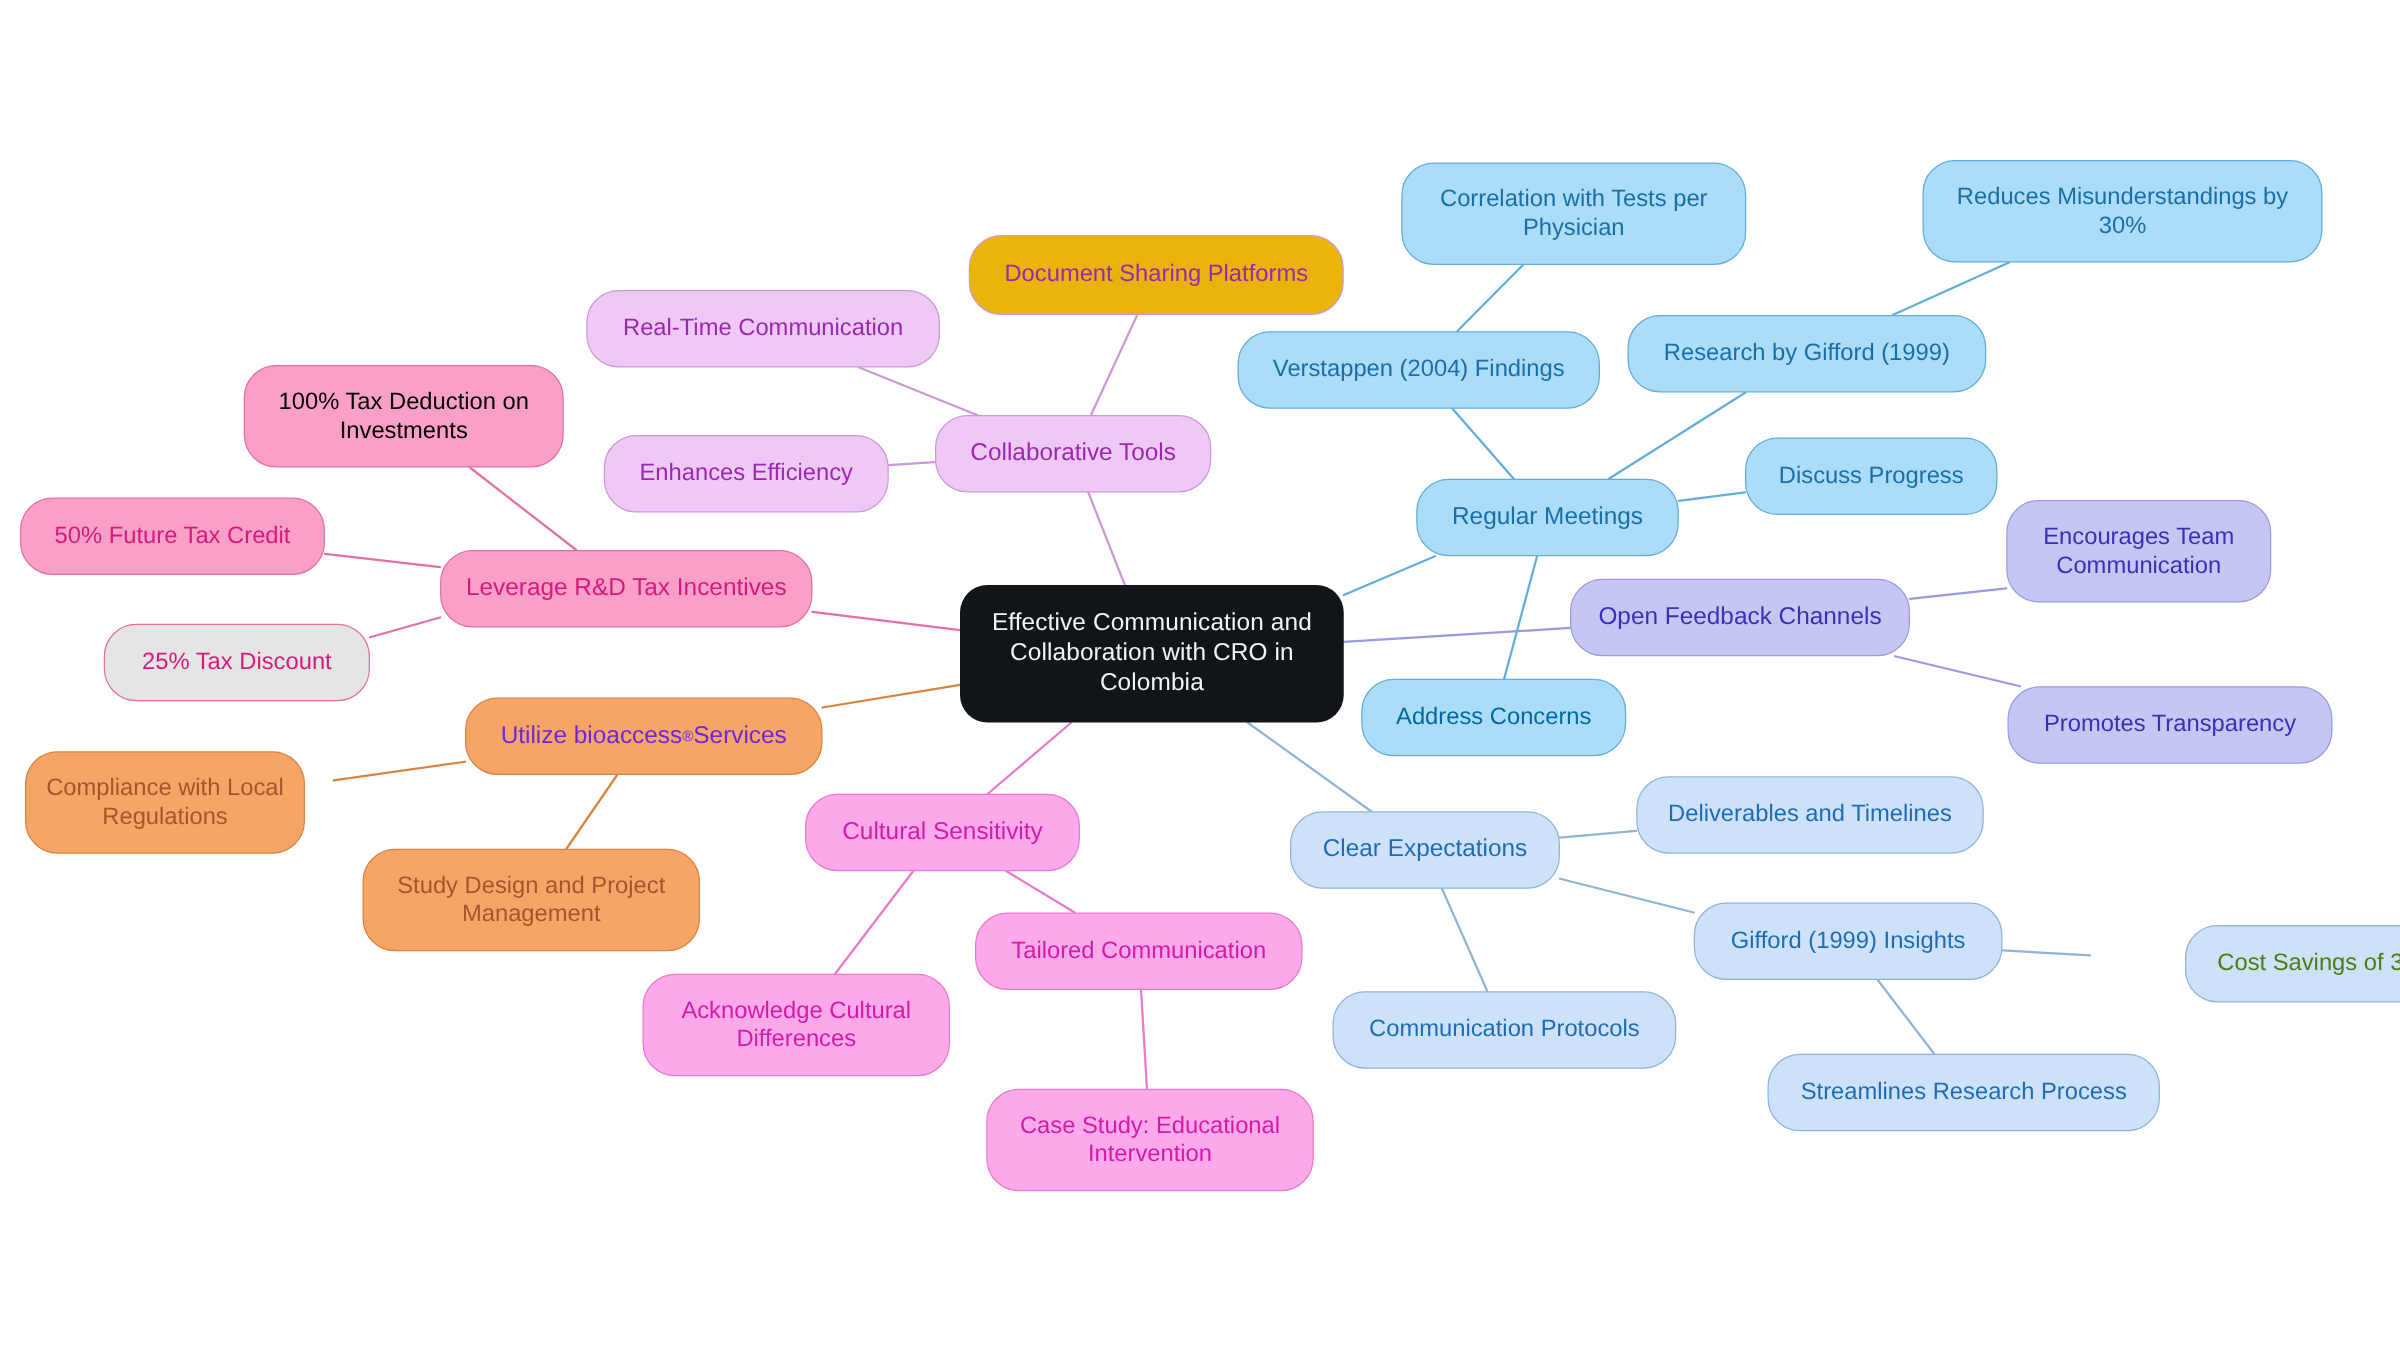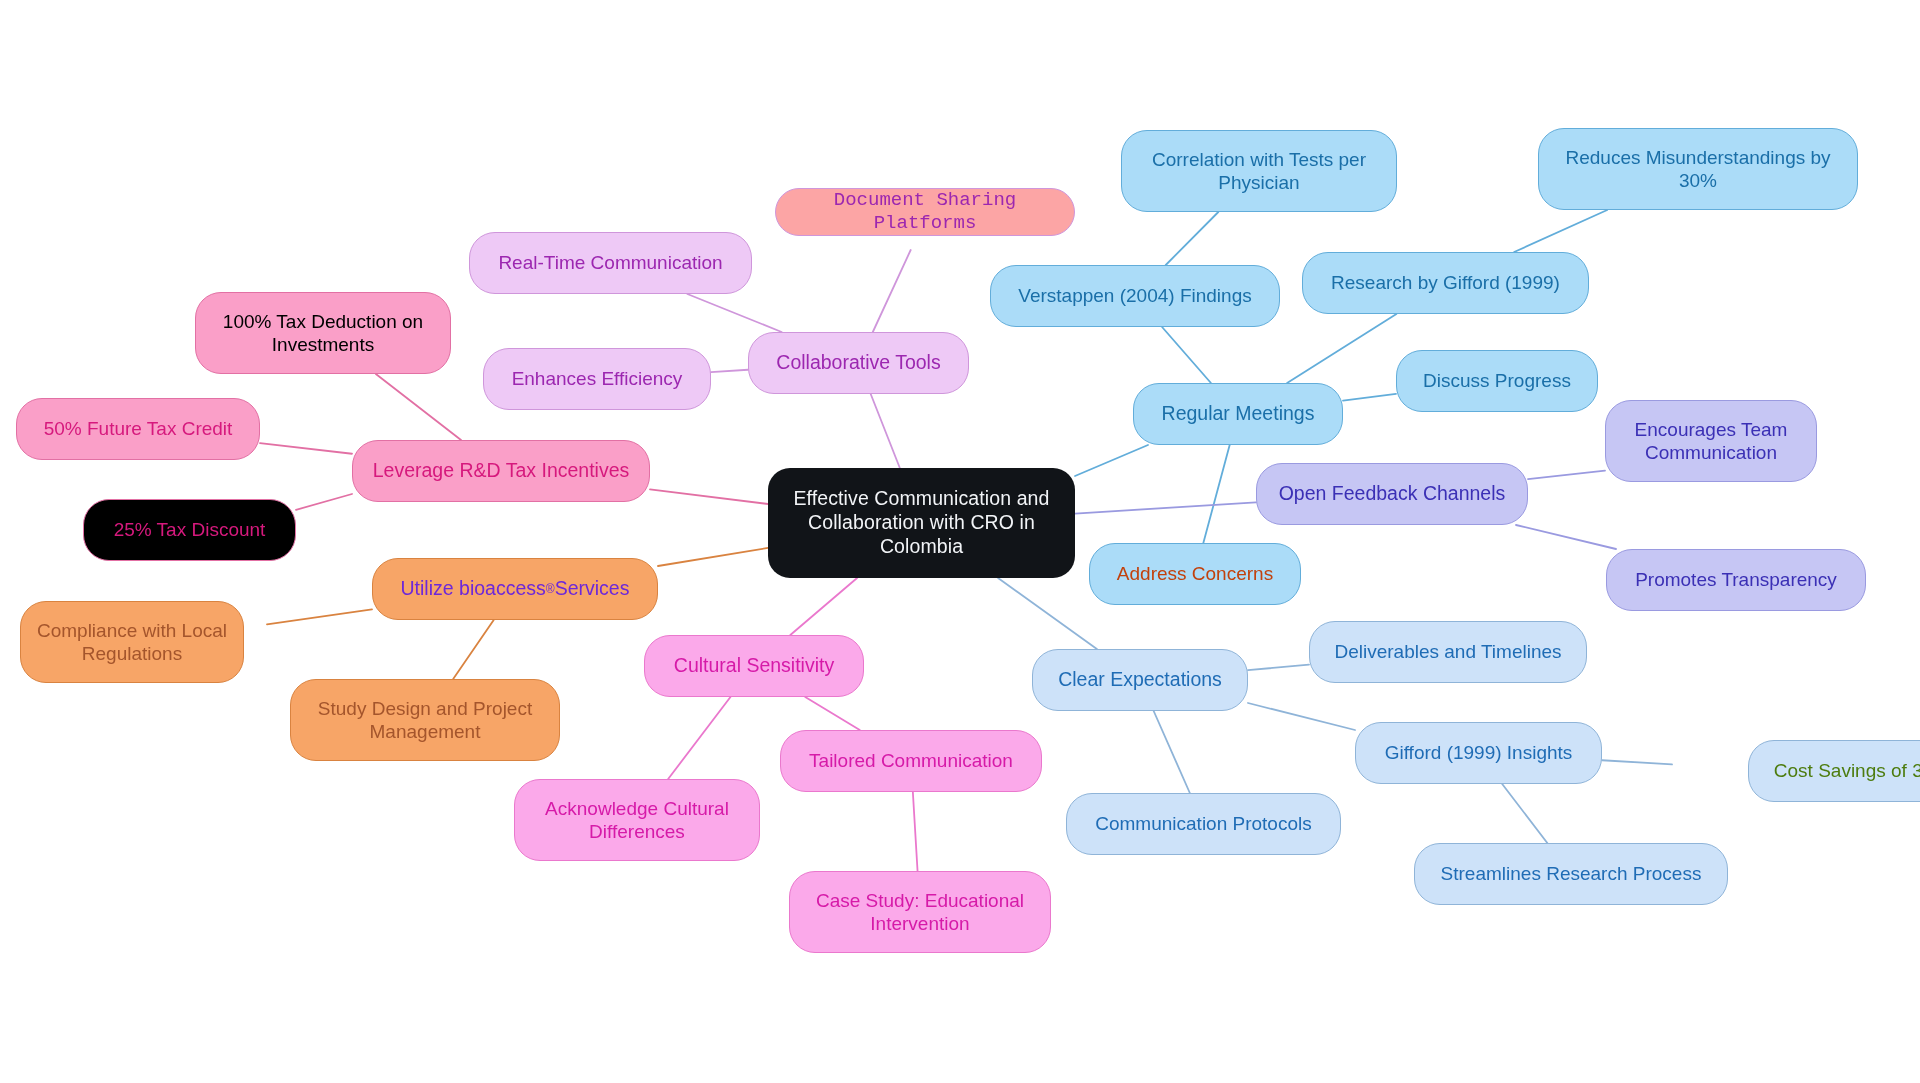--- a/index.html
+++ b/index.html
@@ -86,39 +86,39 @@
       <line x1="748" y1="369.76099426386236" x2="711" y2="372.0248565965583" stroke="#cf96db" stroke-width="1.8" stroke-linecap="round"></line>
     </svg>
   <div id="node-layer">
       <div class="node root" style="left: 768px; top: 468px; width: 307px; height: 110px; background: rgb(17, 20, 24); border-color: rgb(17, 20, 24); color: rgb(242, 244, 247);">Effective Communication and Collaboration with CRO in Colombia</div>
       <div class="node lvl1" style="left: 1133px; top: 383px; width: 210px; height: 62px; background: rgb(171, 220, 248); border-color: rgb(98, 173, 218); color: rgb(26, 111, 168);">Regular Meetings</div>
       <div class="node lvl2" style="left: 990px; top: 265px; width: 290px; height: 62px; background: rgb(171, 220, 248); border-color: rgb(98, 173, 218); color: rgb(26, 111, 168);">Verstappen (2004) Findings</div>
       <div class="node lvl2" style="left: 1121px; top: 130px; width: 276px; height: 82px; background: rgb(171, 220, 248); border-color: rgb(98, 173, 218); color: rgb(26, 111, 168);">Correlation with Tests per Physician</div>
       <div class="node lvl2" style="left: 1302px; top: 252px; width: 287px; height: 62px; background: rgb(171, 220, 248); border-color: rgb(98, 173, 218); color: rgb(26, 111, 168);">Research by Gifford (1999)</div>
       <div class="node lvl2" style="left: 1538px; top: 128px; width: 320px; height: 82px; background: rgb(171, 220, 248); border-color: rgb(98, 173, 218); color: rgb(26, 111, 168);">Reduces Misunderstandings by 30%</div>
       <div class="node lvl2" style="left: 1396px; top: 350px; width: 202px; height: 62px; background: rgb(171, 220, 248); border-color: rgb(98, 173, 218); color: rgb(26, 111, 168);">Discuss Progress</div>
-      <div class="node lvl2" style="left: 1089px; top: 543px; width: 212px; height: 62px; background: rgb(171, 220, 248); border-color: rgb(98, 173, 218); color: #c2410c;">Address Concerns</div>
+      <div class="node lvl2" style="left: 1089px; top: 543px; width: 212px; height: 62px; background: rgb(171, 220, 248); border-color: rgb(98, 173, 218); color: #0369a1;">Address Concerns</div>
       <div class="node lvl1" style="left: 1256px; top: 463px; width: 272px; height: 62px; background: rgb(198, 198, 244); border-color: rgb(154, 154, 224); color: rgb(59, 48, 181);">Open Feedback Channels</div>
       <div class="node lvl2" style="left: 1605px; top: 400px; width: 212px; height: 82px; background: rgb(198, 198, 244); border-color: rgb(154, 154, 224); color: rgb(59, 48, 181);">Encourages Team Communication</div>
       <div class="node lvl2" style="left: 1606px; top: 549px; width: 260px; height: 62px; background: rgb(198, 198, 244); border-color: rgb(154, 154, 224); color: rgb(59, 48, 181);">Promotes Transparency</div>
       <div class="node lvl1" style="left: 1032px; top: 649px; width: 216px; height: 62px; background: rgb(205, 226, 249); border-color: rgb(143, 180, 216); color: rgb(31, 108, 181);">Clear Expectations</div>
       <div class="node lvl2" style="left: 1309px; top: 621px; width: 278px; height: 62px; background: rgb(205, 226, 249); border-color: rgb(143, 180, 216); color: rgb(31, 108, 181);">Deliverables and Timelines</div>
       <div class="node lvl2" style="left: 1355px; top: 722px; width: 247px; height: 62px; background: rgb(205, 226, 249); border-color: rgb(143, 180, 216); color: rgb(31, 108, 181);">Gifford (1999) Insights</div>
       <div class="node lvl2" style="left: 1748px; top: 740px; width: 228px; height: 62px; background: rgb(205, 226, 249); border-color: rgb(143, 180, 216); color: #4d7c0f;">Cost Savings of 30%</div>
       <div class="node lvl2" style="left: 1414px; top: 843px; width: 314px; height: 62px; background: rgb(205, 226, 249); border-color: rgb(143, 180, 216); color: rgb(31, 108, 181);">Streamlines Research Process</div>
       <div class="node lvl2" style="left: 1066px; top: 793px; width: 275px; height: 62px; background: rgb(205, 226, 249); border-color: rgb(143, 180, 216); color: rgb(31, 108, 181);">Communication Protocols</div>
       <div class="node lvl1" style="left: 644px; top: 635px; width: 220px; height: 62px; background: rgb(251, 169, 234); border-color: rgb(234, 120, 205); color: rgb(214, 26, 168);">Cultural Sensitivity</div>
       <div class="node lvl2" style="left: 514px; top: 779px; width: 246px; height: 82px; background: rgb(251, 169, 234); border-color: rgb(234, 120, 205); color: rgb(214, 26, 168);">Acknowledge Cultural Differences</div>
       <div class="node lvl2" style="left: 780px; top: 730px; width: 262px; height: 62px; background: rgb(251, 169, 234); border-color: rgb(234, 120, 205); color: rgb(214, 26, 168);">Tailored Communication</div>
       <div class="node lvl2" style="left: 789px; top: 871px; width: 262px; height: 82px; background: rgb(251, 169, 234); border-color: rgb(234, 120, 205); color: rgb(214, 26, 168);">Case Study: Educational Intervention</div>
       <div class="node lvl1" style="left: 372px; top: 558px; width: 286px; height: 62px; background: rgb(247, 165, 103); border-color: rgb(217, 131, 64); color: #6d28d9;">Utilize bioaccess<span class="sup">®</span> Services</div>
       <div class="node lvl2" style="left: 20px; top: 601px; width: 224px; height: 82px; background: rgb(247, 165, 103); border-color: rgb(217, 131, 64); color: rgb(164, 85, 44);">Compliance with Local Regulations</div>
       <div class="node lvl2" style="left: 290px; top: 679px; width: 270px; height: 82px; background: rgb(247, 165, 103); border-color: rgb(217, 131, 64); color: rgb(164, 85, 44);">Study Design and Project Management</div>
       <div class="node lvl1" style="left: 352px; top: 440px; width: 298px; height: 62px; background: rgb(250, 159, 200); border-color: rgb(226, 112, 164); color: rgb(214, 25, 125);">Leverage R&amp;D Tax Incentives</div>
       <div class="node lvl2" style="left: 195px; top: 292px; width: 256px; height: 82px; background: rgb(250, 159, 200); border-color: rgb(226, 112, 164); color: #000000;">100% Tax Deduction on Investments</div>
       <div class="node lvl2" style="left: 16px; top: 398px; width: 244px; height: 62px; background: rgb(250, 159, 200); border-color: rgb(226, 112, 164); color: rgb(214, 25, 125);">50% Future Tax Credit</div>
-      <div class="node lvl2" style="left: 83px; top: 499px; width: 213px; height: 62px; background: #000000; border-color: rgb(226, 112, 164); color: rgb(214, 25, 125);">25% Tax Discount</div>
+      <div class="node lvl2" style="left: 83px; top: 499px; width: 213px; height: 62px; background: #e5e5e5; border-color: rgb(226, 112, 164); color: rgb(214, 25, 125);">25% Tax Discount</div>
       <div class="node lvl1" style="left: 748px; top: 332px; width: 221px; height: 62px; background: rgb(238, 201, 246); border-color: rgb(207, 150, 219); color: rgb(156, 39, 176);">Collaborative Tools</div>
-      <div class="node lvl2" style="left: 775px; top: 188px; width: 300px; height: 48px; background: #fca5a5; border-color: rgb(207, 150, 219); color: rgb(156, 39, 176); font-family: Liberation Mono, monospace;">Document Sharing Platforms</div>
+      <div class="node lvl2" style="left: 775px; top: 188px; width: 300px; height: 64px; background: #eab308; border-color: rgb(207, 150, 219); color: rgb(156, 39, 176);">Document Sharing Platforms</div>
       <div class="node lvl2" style="left: 469px; top: 232px; width: 283px; height: 62px; background: rgb(238, 201, 246); border-color: rgb(207, 150, 219); color: rgb(156, 39, 176);">Real-Time Communication</div>
       <div class="node lvl2" style="left: 483px; top: 348px; width: 228px; height: 62px; background: rgb(238, 201, 246); border-color: rgb(207, 150, 219); color: rgb(156, 39, 176);">Enhances Efficiency</div>
     </div>
 </div>
 
 </body></html>

